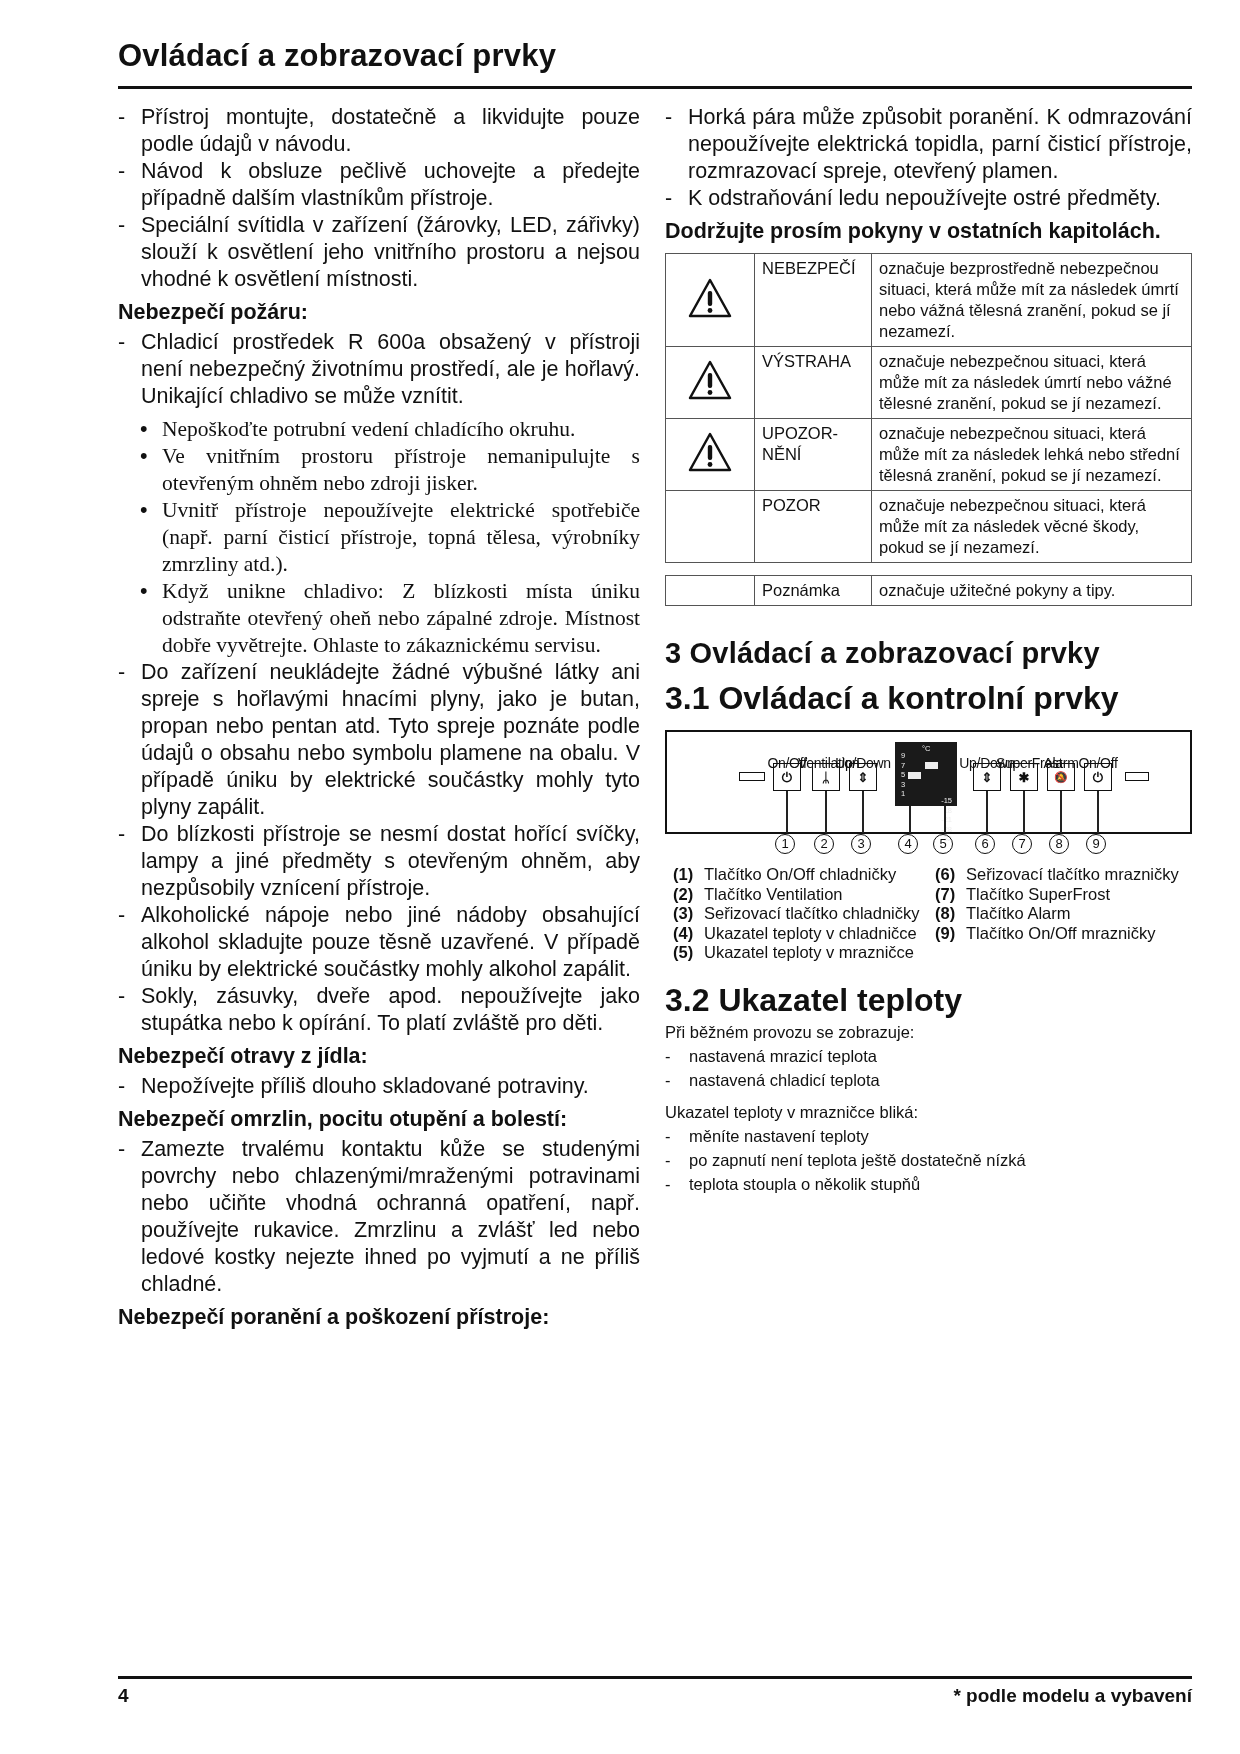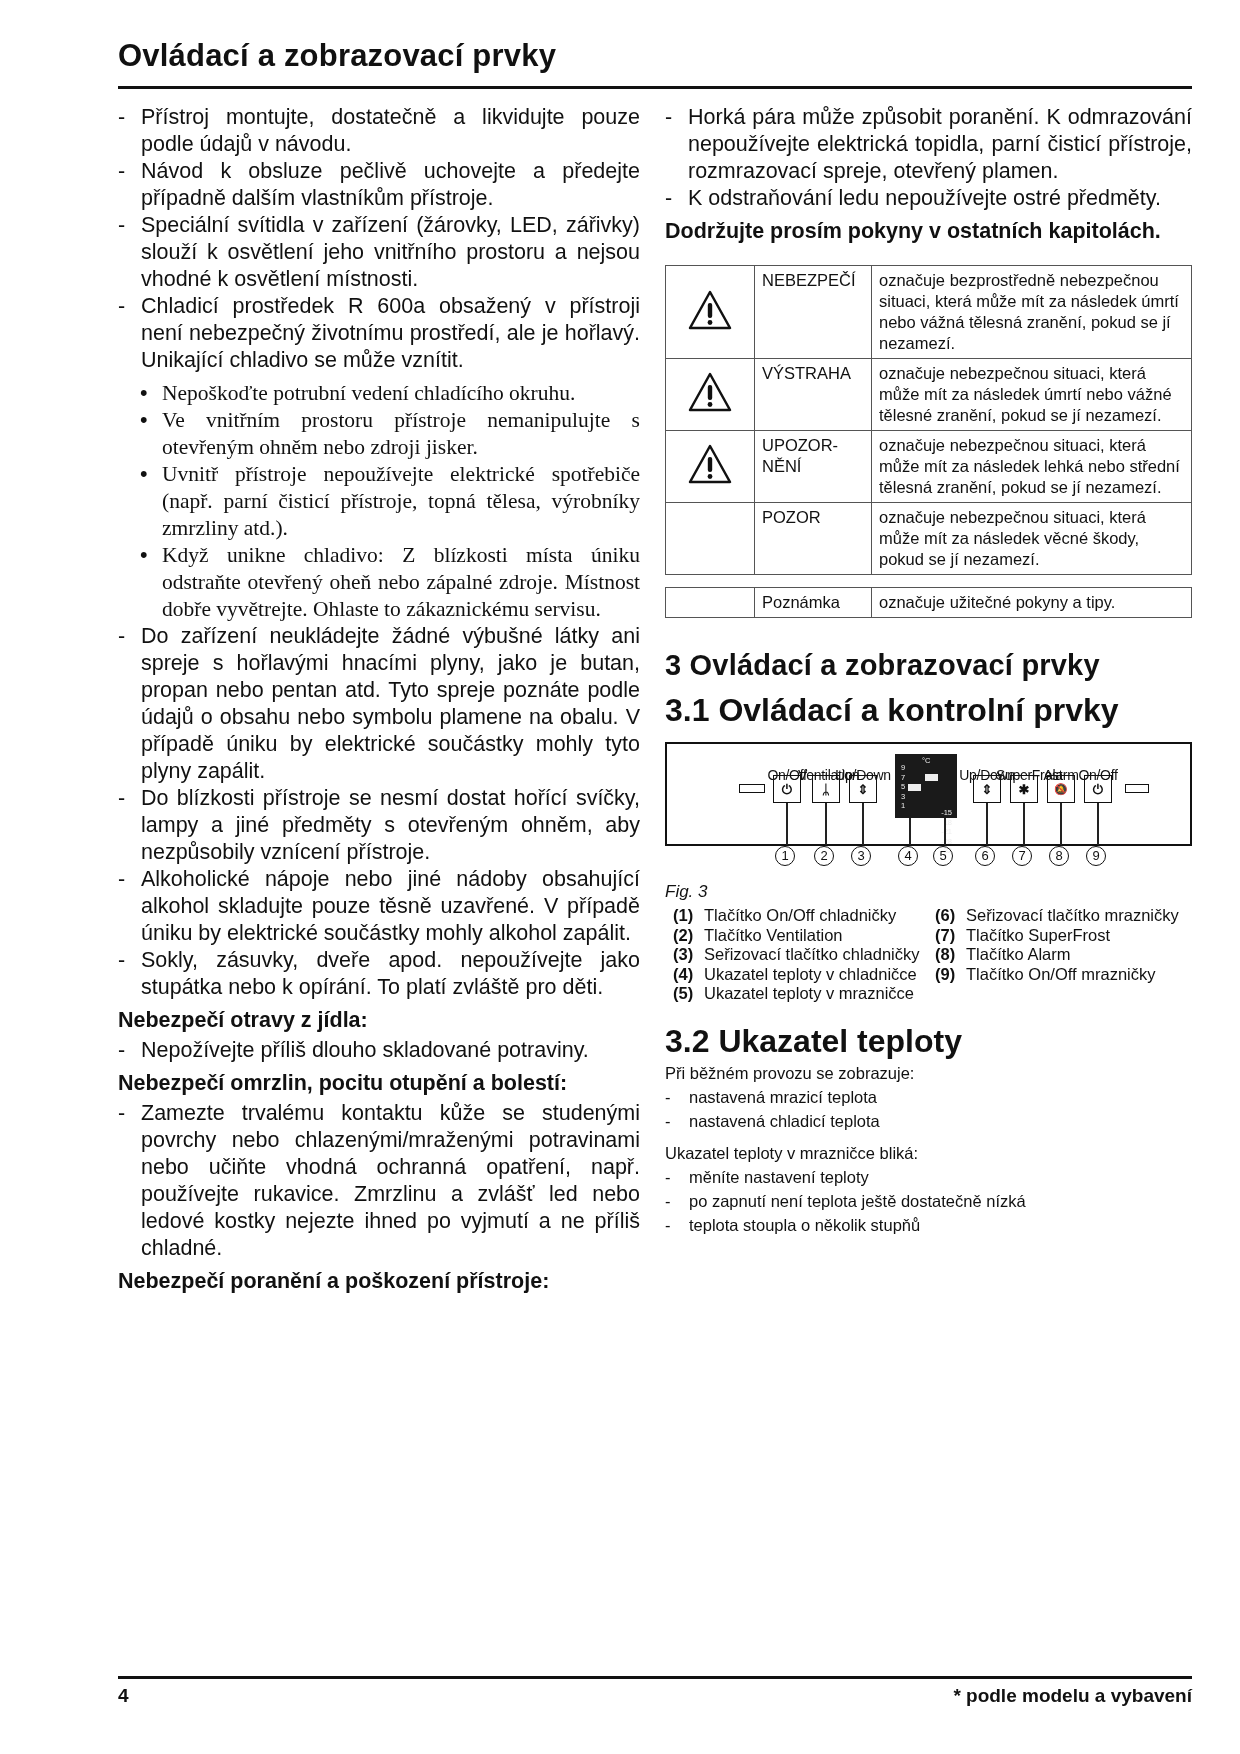--- a/index.html
+++ b/index.html
@@ -13,21 +13,21 @@
   p { margin:0; }
   .dash { display:flex; text-align:justify; }
   .dash .mk { width:23px; flex:0 0 23px; }
   .dash .tx { flex:1; }
   .bul { display:flex; text-align:justify; padding-left:22px; }
   .bul .mk { width:22px; flex:0 0 22px; }
   .bul .tx { flex:1;font-family:Liberation Serif, serif; }
   .h-sub { font-weight:bold; margin-top:6px; margin-bottom:3px; text-align:justify; }
   .bul-group { margin-top:6px; }
 
-  table.warn { border-collapse:collapse; width:100%; margin-top:20px; font-size:16.5px; line-height:21px; }
+  table.warn { border-collapse:collapse; width:100%; margin-top:8px; font-size:16.5px; line-height:21px; }
   table.warn td { border:1.5px solid #555; vertical-align:top; padding:4px 7px; }
   td.ic { width:74px; text-align:center; vertical-align:middle !important; }
   td.lb { width:102px; }
   table.note { margin-top:12px; }
   .tri { width:46px; height:42px; display:inline-block; }
 
   .h2 { font-size:29px; font-weight:bold; margin-top:34px; letter-spacing:0.2px; }
   .h3 { font-size:32px; font-weight:bold; margin-top:18px; }
 
   .panel { position:relative; width:527px; height:104px; border:2.5px solid #111; margin-top:18px; box-sizing:border-box; }
@@ -74,20 +74,21 @@
     <div class="dash">
         <span class="mk">-</span>
         <span class="tx">Návod k obsluze pečlivě uchovejte a předejte případně dalším vlastníkům přístroje.</span>
       </div>
     <div class="dash">
         <span class="mk">-</span>
         <span class="tx">Speciální svítidla v zařízení (žárovky, LED, zářivky) slouží k osvětlení jeho vnitřního prostoru a nejsou vhodné k osvětlení místnosti.</span>
       </div>
   </div>
 
+  <p class="h-sub">Nebezpečí požáru:</p>
   <div class="dash">
       <span class="mk">-</span>
       <span class="tx">Chladicí prostředek R 600a obsažený v přístroji není nebezpečný životnímu prostředí, ale je hořlavý. Unikající chladivo se může vznítit.</span>
     </div>
   <div class="bul-group">
     <div class="bul">
         <span class="mk">•</span>
         <span class="tx">Nepoškoďte potrubní vedení chladícího okruhu.</span>
       </div>
     <div class="bul">
@@ -253,21 +254,20 @@
     <div class="num" style="left:149px">2</div>
     <div class="num" style="left:186px">3</div>
     <div class="num" style="left:233px">4</div>
     <div class="num" style="left:268px">5</div>
     <div class="num" style="left:310px">6</div>
     <div class="num" style="left:347px">7</div>
     <div class="num" style="left:384px">8</div>
     <div class="num" style="left:421px">9</div>
   </div>
 
-  <div class="fig-label">Fig. 3</div>
   <div class="legend">
     <div class="lg">
         <span class="n">(1)</span>
         <span class="t">Tlačítko On/Off chladničky</span>
       </div>
     <div class="lg">
         <span class="n">(6)</span>
         <span class="t">Seřizovací tlačítko mrazničky</span>
       </div>
     <div class="lg">

